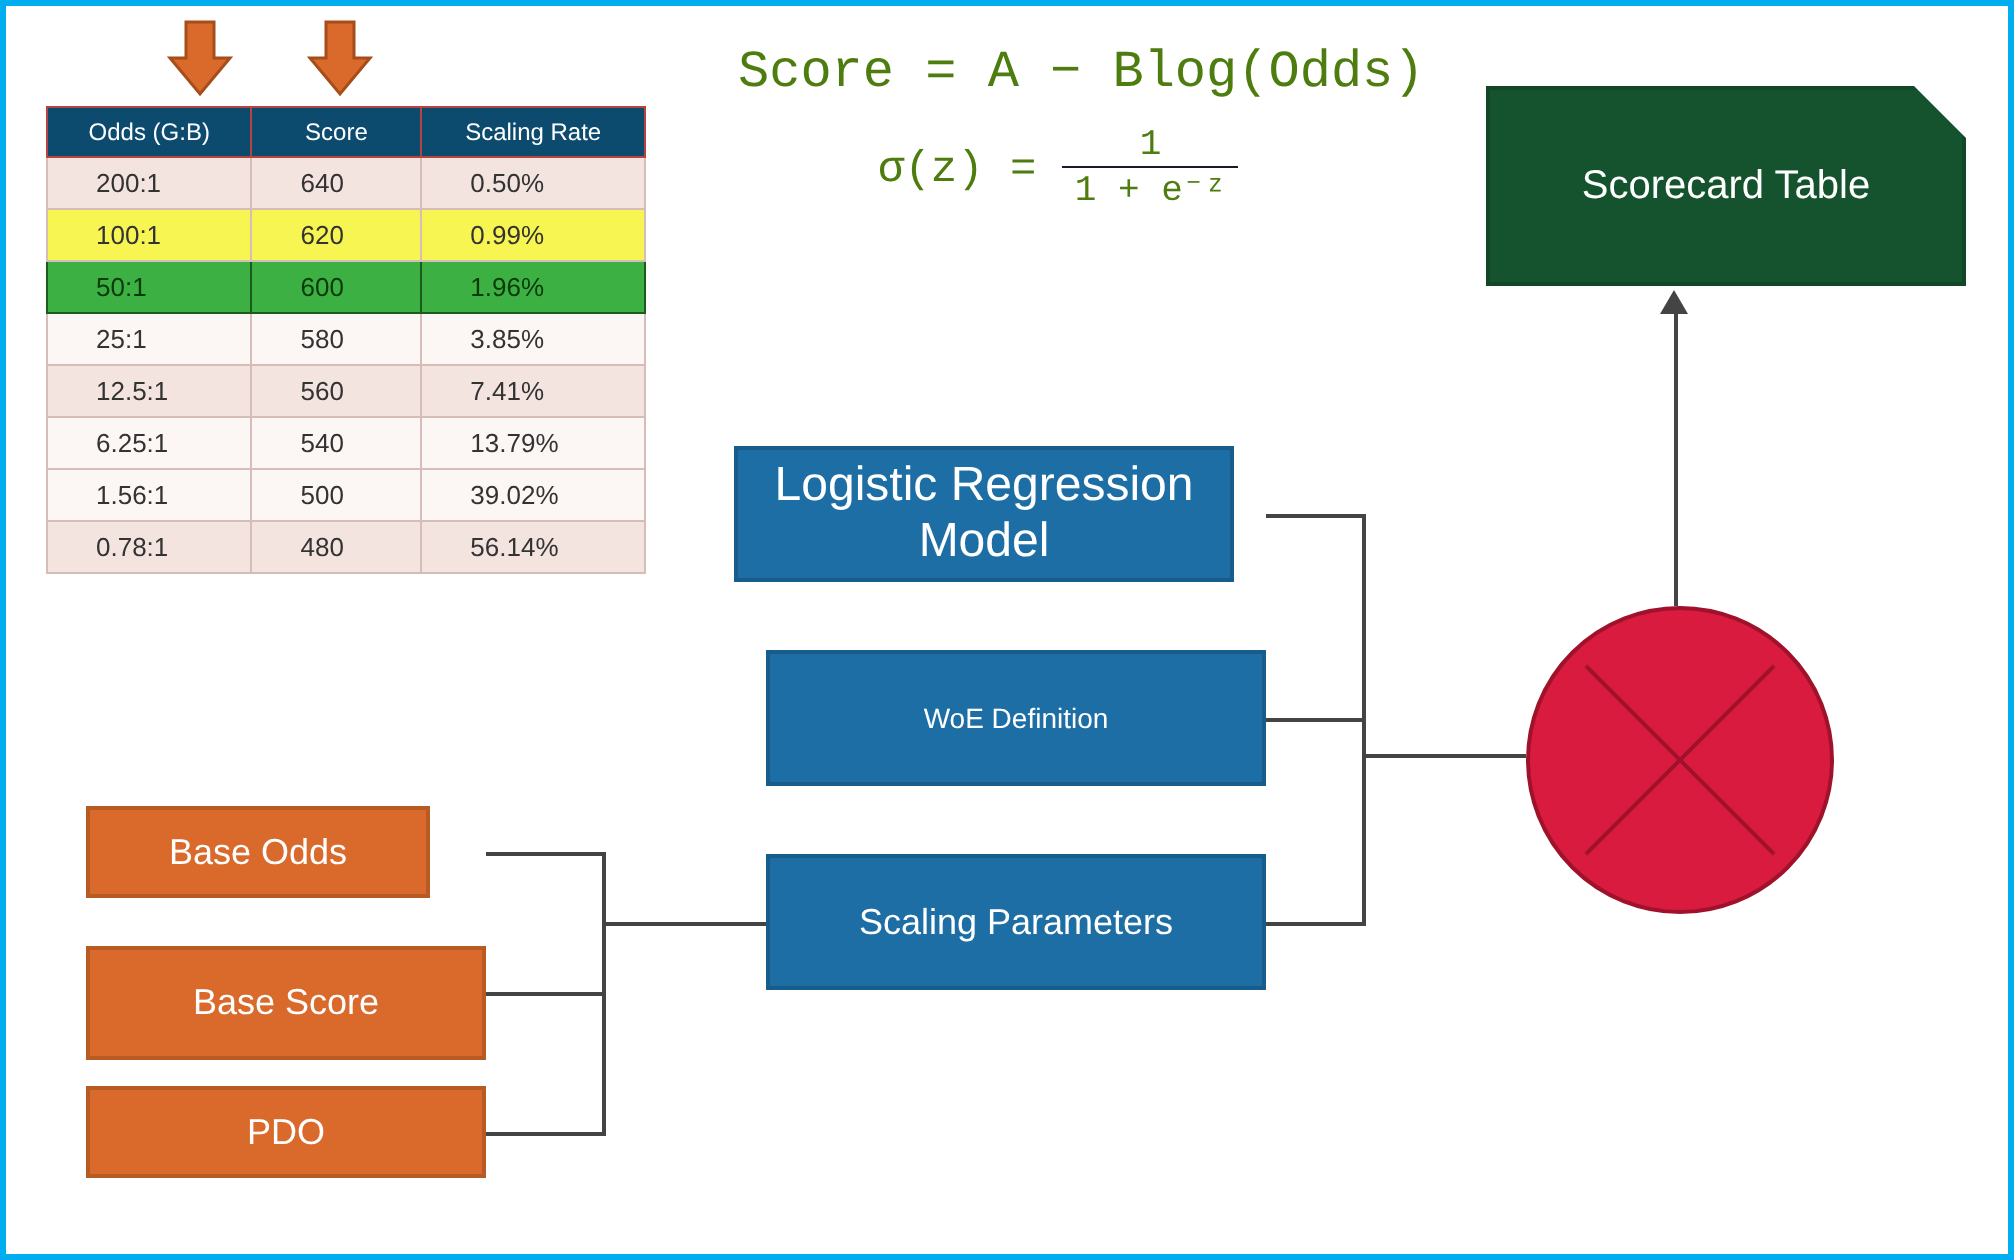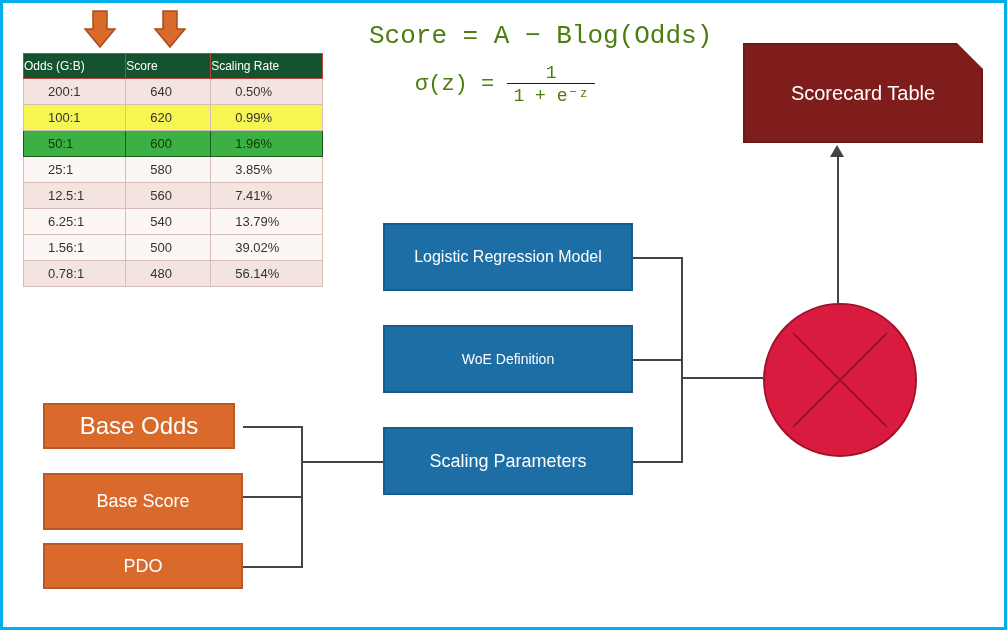--- a/index.html
+++ b/index.html
@@ -1,41 +1,41 @@
 <!DOCTYPE html>
 <html><head>
 <meta charset="utf-8">
 <style>
   html,body{margin:0;padding:0;font-family:Arial,Helvetica,sans-serif;background:#fff}
   .stage{position:relative;width:1007px;height:630px;border:3px solid #00aeef;box-sizing:border-box;overflow:hidden}
   .formula{position:absolute;font-family:Liberation Mono, monospace;color:#4d7c0f}
   .f1{left:366px;top:18px;font-size:26px}
-  .f2{left:412px;top:60px;font-size:22px}
+  .f2{left:436px;top:60px;font-size:22px}
   .frac{display:inline-block;text-align:center;vertical-align:middle}
   .frac .num{display:block;border-bottom:1.5px solid #1a1a2e;padding:0 6px;font-size:18px}
   .frac .den{display:block;padding:0 6px;font-size:18px}
   .arrow{position:absolute;width:34px;height:40px}
   .arrow svg{width:100%;height:100%}
   .a1{left:80px;top:6px}
   .a2{left:150px;top:6px}
   .tbl{position:absolute;left:20px;top:50px;width:300px;border-collapse:collapse;font-size:13px;color:#333}
-  .tbl th{background:#14532d;color:#fff;border:1px solid #b84440;padding:5px 0;text-align:left;font-weight:normal;font-size:12px}
+  .tbl th{background:#0c4a6e;color:#fff;border:1px solid #b84440;padding:5px 0;text-align:center;font-weight:normal;font-size:12px}
   .tbl td{border:1px solid #d6bdb7;padding:5px 24px}
   .tbl tr.alt0 td{background:#f3e4e0}
   .tbl tr.alt1 td{background:#fcf7f4}
   .tbl tr.hl-yellow td{background:#f7f552 !important}
   .tbl tr.hl-green td{background:#3cb043 !important;color:#0a3a0a;border:1px solid #1d5a1d}
   .box{position:absolute;display:flex;align-items:center;justify-content:center;text-align:center;color:#fff;border:2px solid rgba(0,0,0,0.15);box-sizing:border-box}
   .blue{background:#1c6ea4}
   .orange{background:#d96a2b}
-  .cyan{background:#7f1d1d}
-  .b-logreg{left:380px;top:220px;width:250px;height:68px;font-size:16px}
+  .cyan{background:#14532d}
+  .b-logreg{left:364px;top:220px;width:250px;height:68px;font-size:24px}
   .b-woe{left:380px;top:322px;width:250px;height:68px;font-size:14px}
   .b-scaling{left:380px;top:424px;width:250px;height:68px;font-size:18px}
-  .b-baseodds{left:40px;top:400px;width:192px;height:46px;font-size:24px}
+  .b-baseodds{left:40px;top:400px;width:172px;height:46px;font-size:18px}
   .b-basescore{left:40px;top:470px;width:200px;height:57px;font-size:18px}
   .b-pdo{left:40px;top:540px;width:200px;height:46px;font-size:18px}
   .b-scorecard{left:740px;top:40px;width:240px;height:100px;font-size:20px}
   .b-scorecard::before{content:"";position:absolute;top:-2px;right:-2px;width:0;height:0;border-top:26px solid #fff;border-left:26px solid transparent}
   .circle{position:absolute;left:760px;top:300px;width:150px;height:150px;border-radius:50%;background:#d81b3e;border:2px solid #a0122c}
   .circle svg{position:absolute;inset:0}
   .conn{position:absolute;background:#444}
   .hline{height:2px}
   .vline{width:2px}
   .arrowhead{position:absolute;width:0;height:0}

